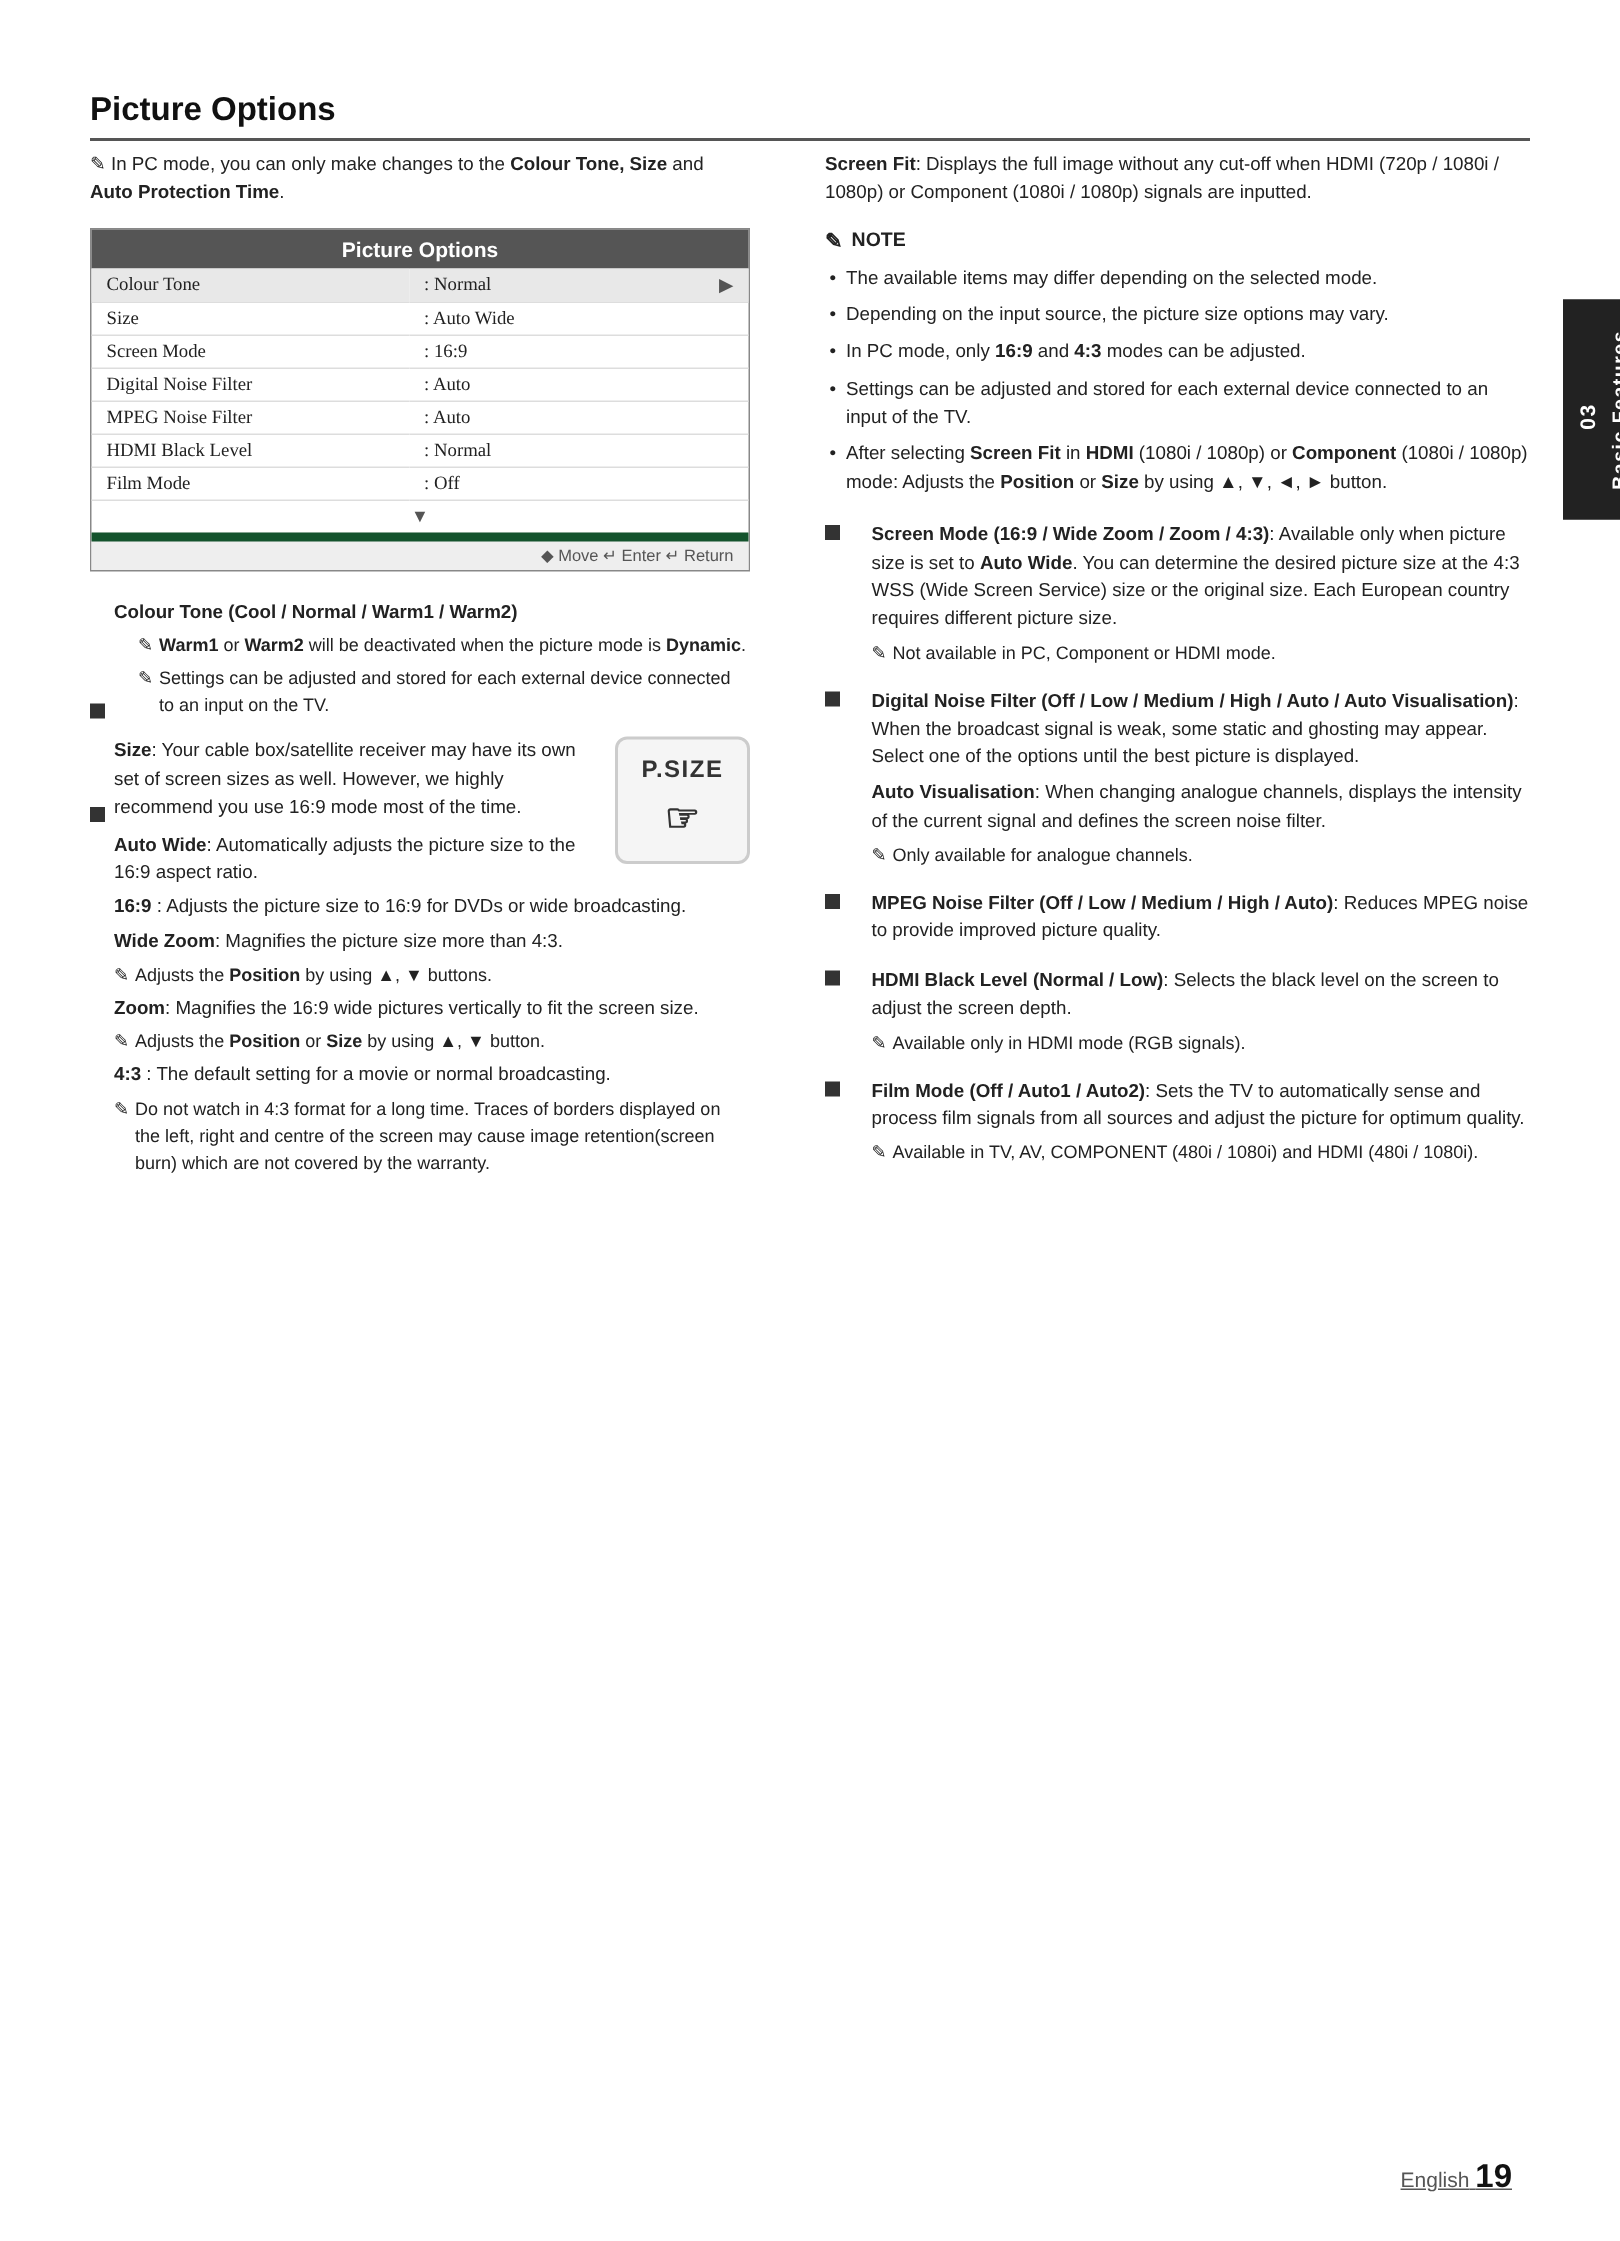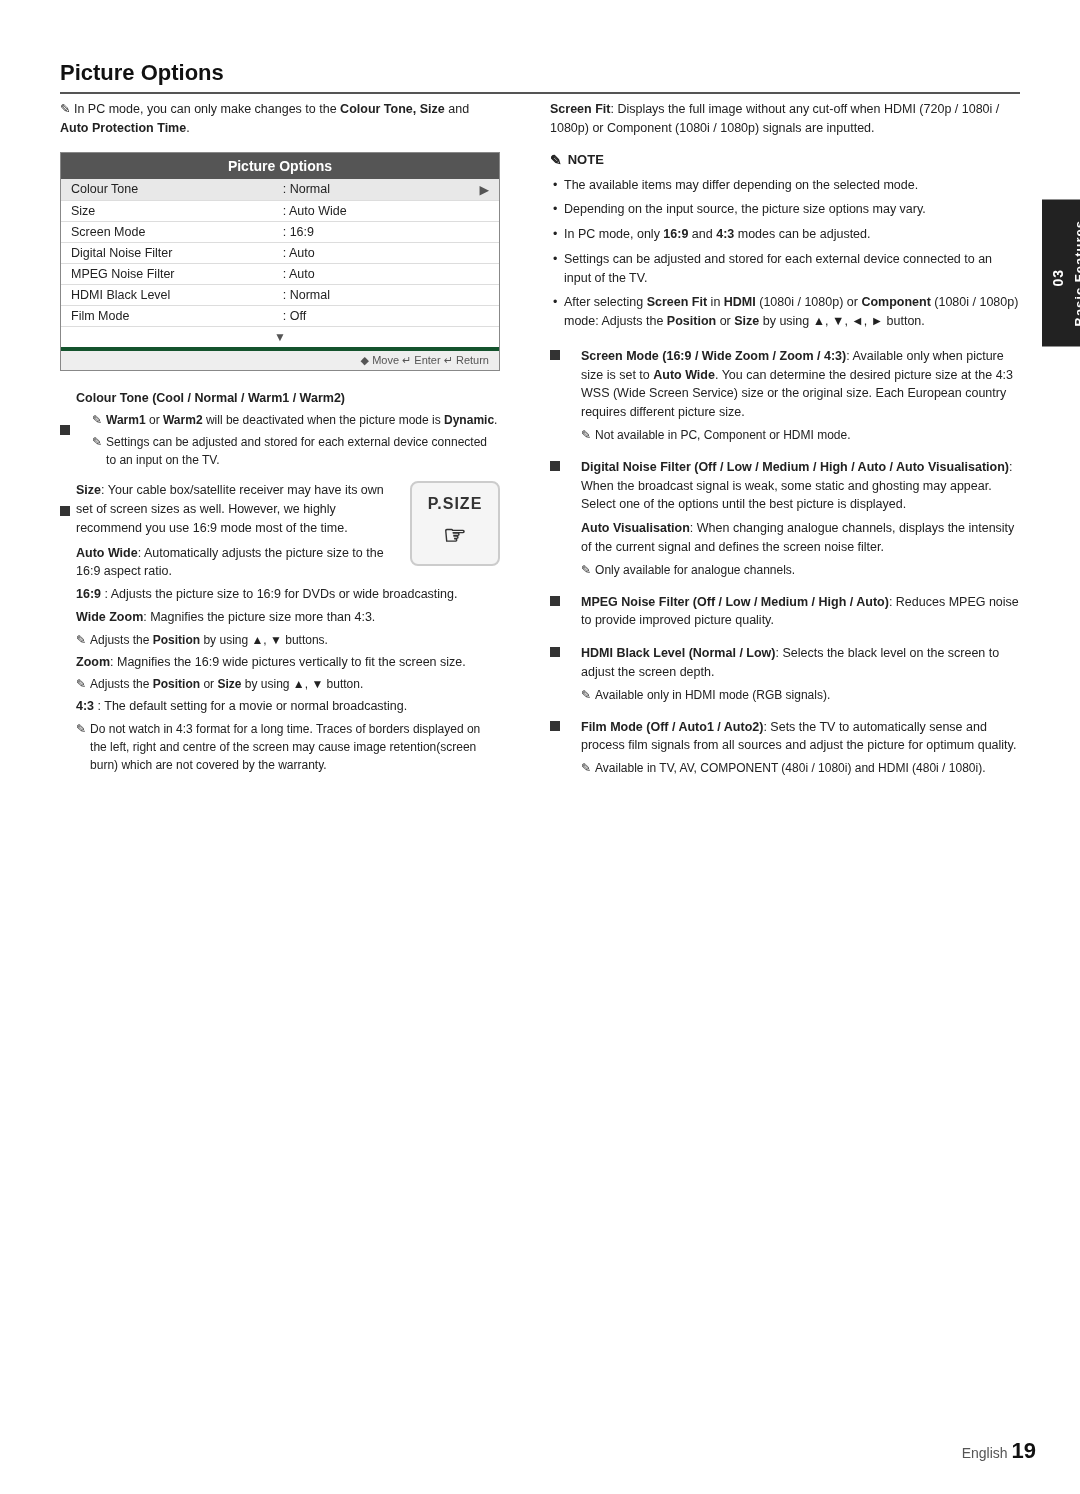--- a/index.html
+++ b/index.html
@@ -93,20 +93,21 @@
       text-align: center;
       font-size: 14px;
       font-weight: bold;
       padding: 5px 0;
     }
 
     .options-table {
       width: 100%;
       border-collapse: collapse;
       font-size: 12.5px;
+      font-family: Liberation Serif, serif;
     }
 
     .options-table tr td {
       padding: 3px 10px;
       border-bottom: 1px solid #ddd;
     }
 
     .options-table tr:last-child td {
       border-bottom: none;
     }
@@ -128,40 +129,40 @@
       text-align: right;
       color: #555;
     }
 
     .table-footer {
       background: #eee;
       text-align: right;
       padding: 3px 10px;
       font-size: 11px;
       color: #555;
-      border-top: 4px solid #14532d;
+      border-top: 6px solid #14532d;
     }
 
     .down-arrow-row {
       text-align: center;
       padding: 2px 0;
       font-size: 12px;
       color: #555;
     }
 
     
     .section-item {
       margin-bottom: 12px;
       font-size: 12.5px;
       line-height: 1.5;
     }
 
     .section-item .bullet {
       display: flex;
-      align-items: center;
+      align-items: flex-end;
       gap: 6px;
     }
 
     .square-bullet {
       width: 10px;
       height: 10px;
       background: #333;
       flex-shrink: 0;
       margin-top: 3px;
     }
@@ -259,23 +260,24 @@
 
     .right-section-item .content {
       flex: 1;
       margin-left: 15px;
     }
 
     
     .page-footer {
       position: absolute;
       bottom: 30px;
-      right: 44px;
+      right: 72px;
       font-size: 14px;
       color: #555;
+      text-decoration: underline;
     }
 
     .page-number {
       font-size: 22px;
       font-weight: bold;
       color: #111;
     }
 
     .clearfix::after {
       content: "";

